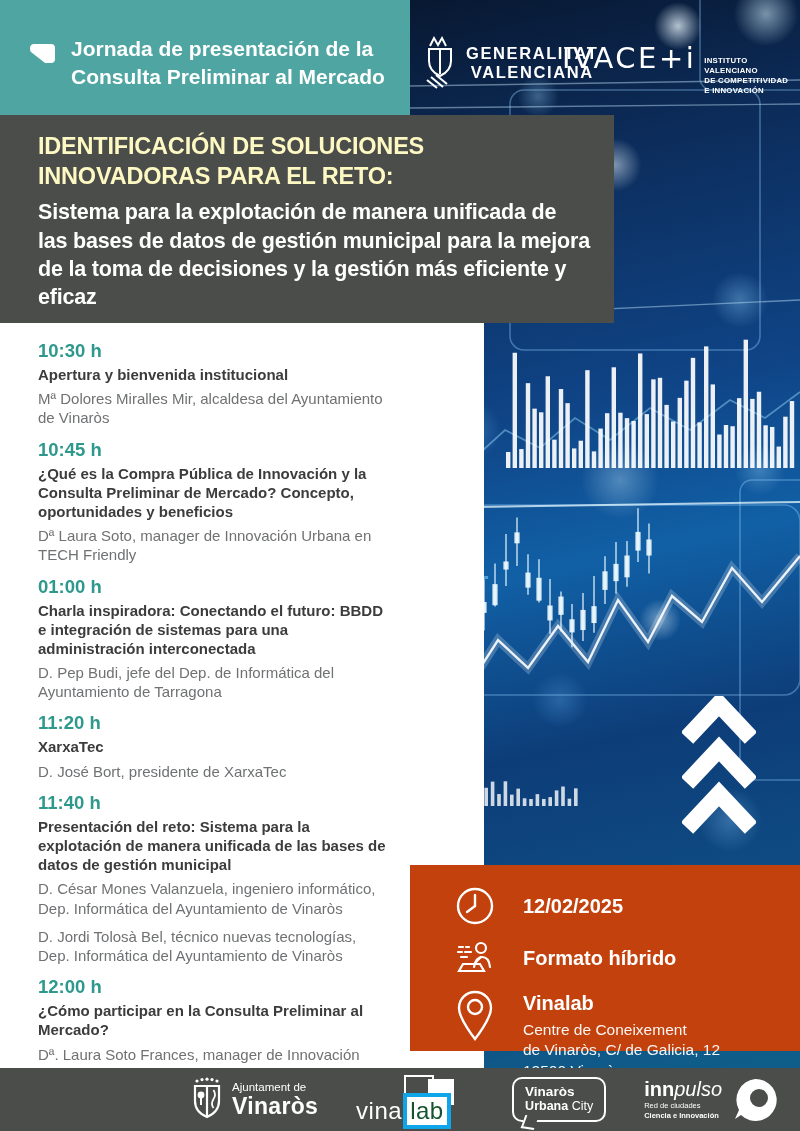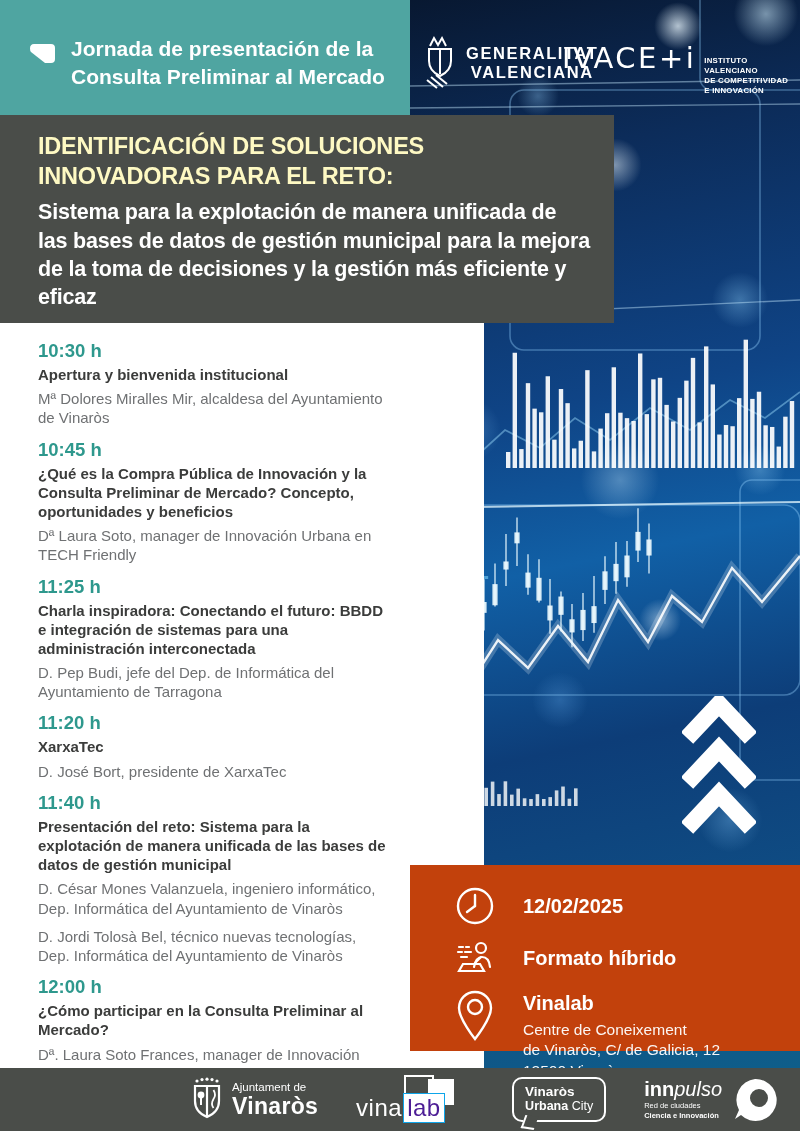--- a/index.html
+++ b/index.html
@@ -68,21 +68,21 @@
   
   .footer{position:absolute;left:0;top:1068px;width:800px;height:63px;background:#4A4D49;color:#fff;
           display:flex;align-items:center;justify-content:flex-end;gap:38px;box-sizing:border-box;padding-right:22px;}
   .f-aj{display:flex;align-items:center;gap:8px;}
   .f-aj-top{font-size:11.5px;line-height:1.1;}
   .f-aj-bottom{font-size:23px;font-weight:600;line-height:1.05;letter-spacing:.3px;}
   .f-vinalab{position:relative;height:46px;width:118px;}
   .vl-sq-outline{position:absolute;left:48px;top:-2px;width:30px;height:30px;border:2.5px solid #fff;box-sizing:border-box;}
   .vl-sq-solid{position:absolute;left:72px;top:2px;width:26px;height:26px;background:#fff;}
   .vl-text{position:absolute;left:0;top:16px;font-size:24px;letter-spacing:.5px;display:flex;align-items:baseline;}
-  .vl-lab{background:#fff;color:#4c1d95;padding:0 3px;margin-left:1px;border:1px solid #0ea5e9;}
+  .vl-lab{background:#fff;color:#14532d;padding:0 3px;margin-left:1px;border:4px solid #0ea5e9;}
   .f-sc{position:relative;border:2.5px solid #fff;border-radius:10px;padding:5px 11px 7px;line-height:1.15;}
   .f-sc::after{content:"";position:absolute;left:9px;bottom:-9px;width:11px;height:11px;background:#4A4D49;
                border-left:2.5px solid #fff;border-bottom:2.5px solid #fff;transform:skew(-20deg,8deg);}
   .sc-l1{font-size:13.5px;font-weight:700;}
   .sc-l2{font-size:12.5px;}
   .sc-l2 b{font-weight:700;}
   .f-inn{display:flex;align-items:center;gap:10px;}
   .inn-name{font-size:20px;line-height:1;}
   .inn-name .b{font-weight:700;}
   .inn-name .i{font-style:italic;font-weight:400;}
@@ -324,21 +324,21 @@
       <p class="ag-speaker">Mª Dolores Miralles Mir, alcaldesa del Ayuntamiento de Vinaròs</p>
     </div>
 
     <div class="ag-item">
       <p class="ag-time">10:45 h</p>
       <p class="ag-title">¿Qué es la Compra Pública de Innovación y la Consulta Preliminar de Mercado? Concepto, oportunidades y beneficios</p>
       <p class="ag-speaker">Dª Laura Soto, manager de Innovación Urbana en TECH Friendly</p>
     </div>
 
     <div class="ag-item">
-      <p class="ag-time">11:25 h</p>
+      <p class="ag-time">01:00 h</p>
       <p class="ag-title">Charla inspiradora: Conectando el futuro: BBDD e integración de sistemas para una administración interconectada</p>
       <p class="ag-speaker">D. Pep Budi, jefe del Dep. de Informática del Ayuntamiento de Tarragona</p>
     </div>
 
     <div class="ag-item">
       <p class="ag-time">11:20 h</p>
       <p class="ag-title">XarxaTec</p>
       <p class="ag-speaker">D. José Bort, presidente de XarxaTec</p>
     </div>
 

